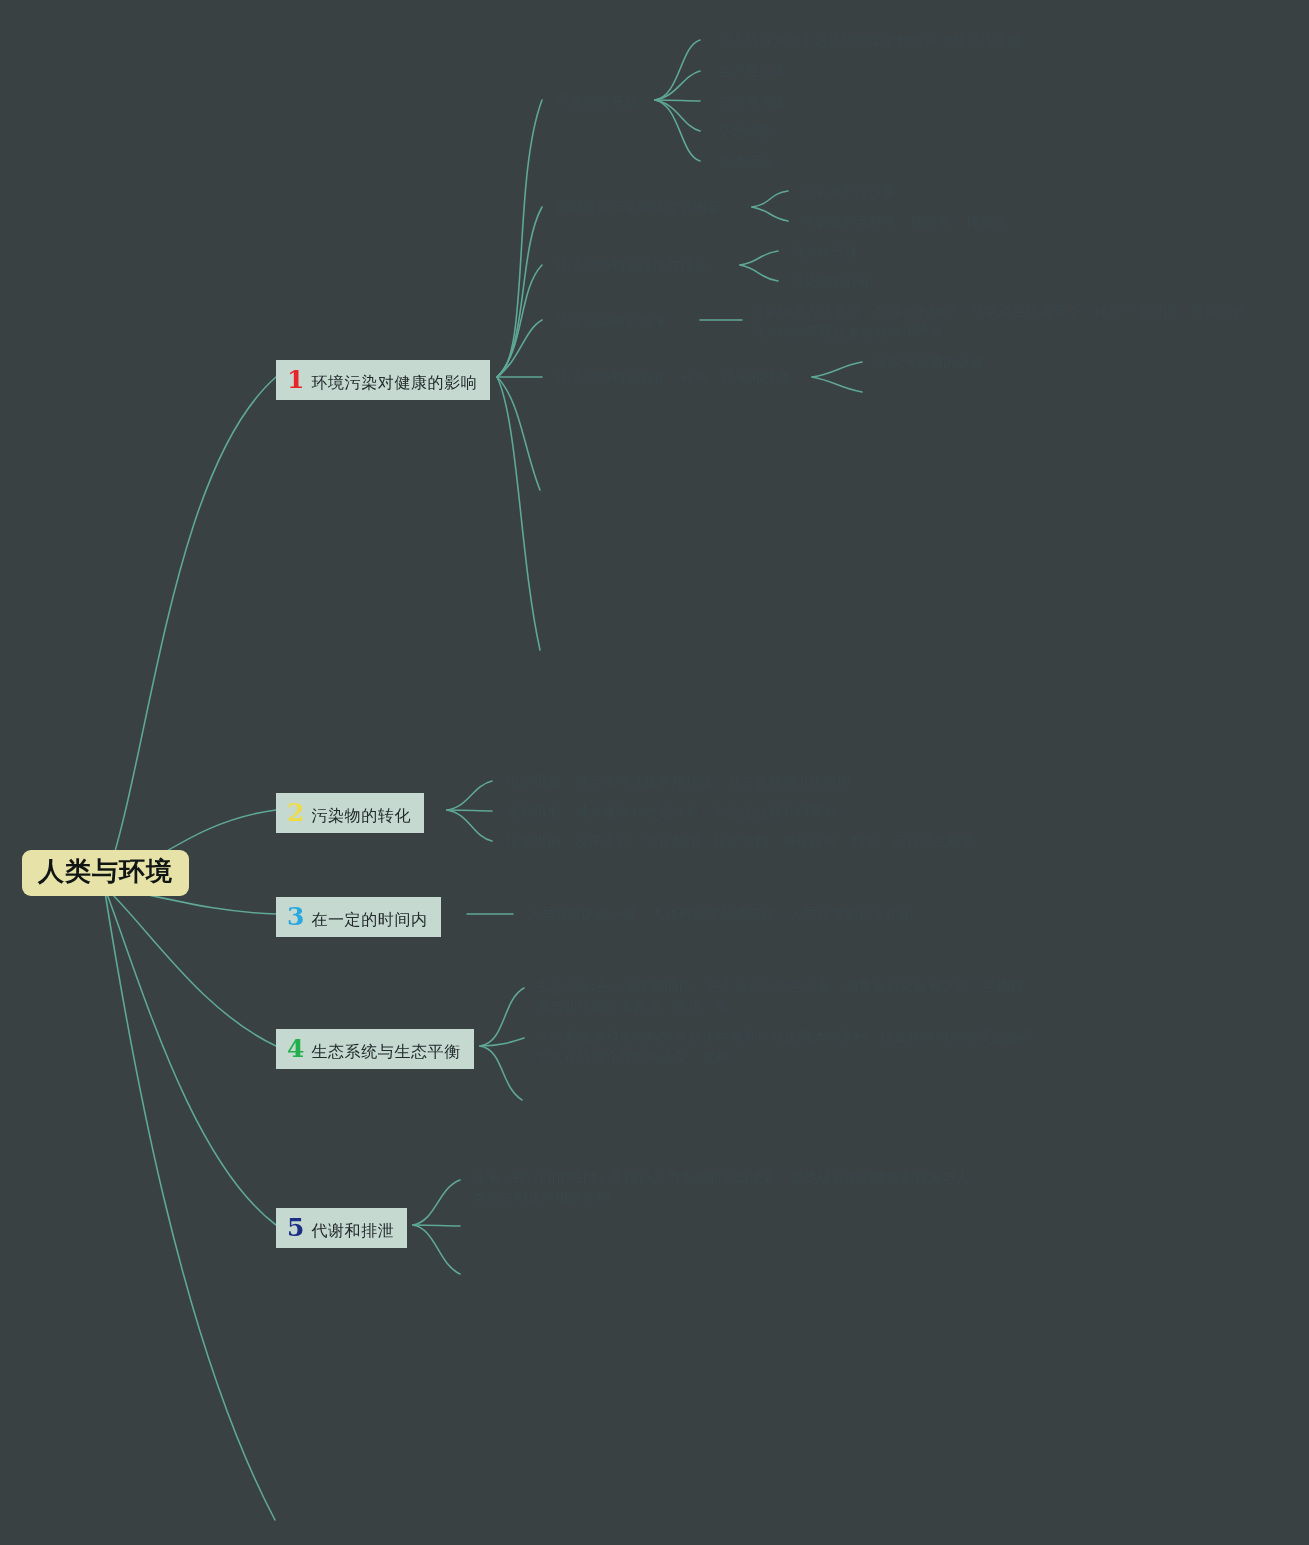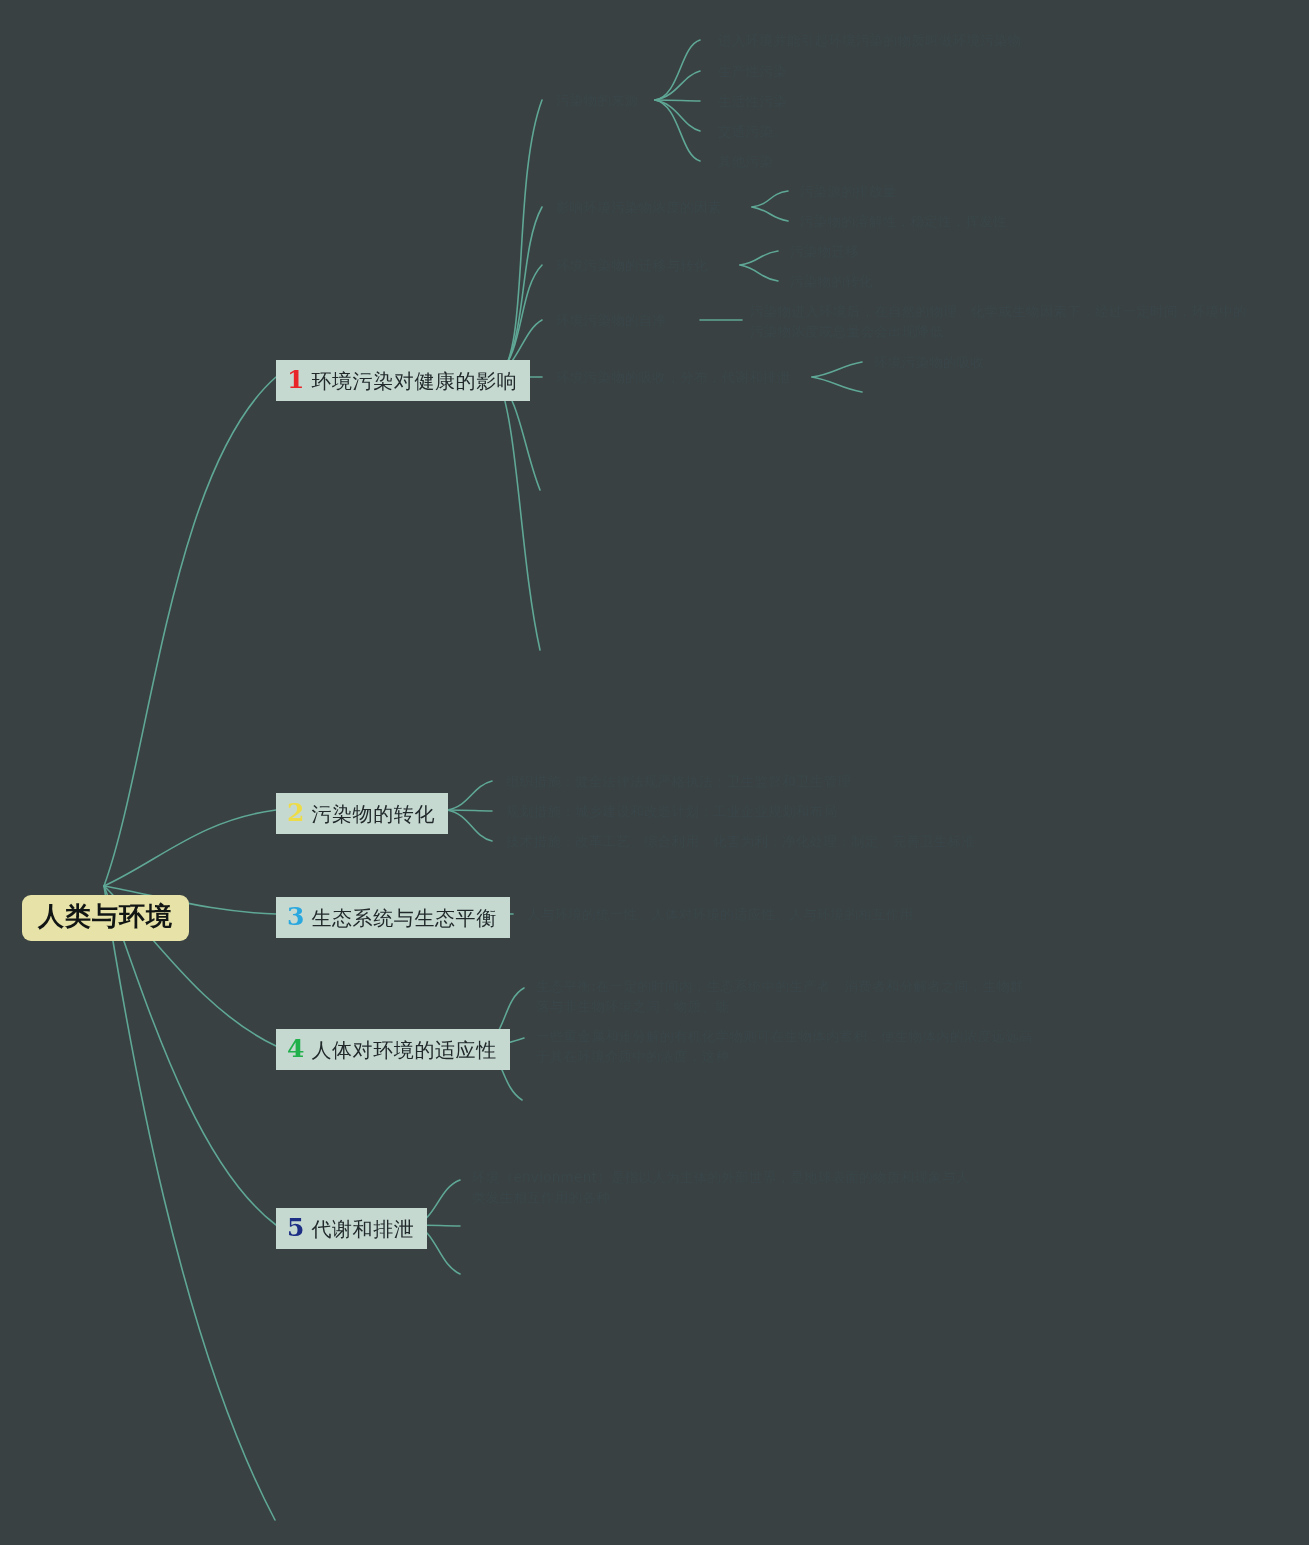--- a/index.html
+++ b/index.html
@@ -34,40 +34,39 @@
   
   .root-node {
     background: #e6e2a8;
     border-radius: 9px;
     padding: 7px 16px 9px 16px;
     color: #111513;
     font-size: 26px;
     font-weight: bold;
     letter-spacing: 1px;
     line-height: 1.15;
-    margin-top: 45px;
   }
 
   
   .main-node {
     background: #c6d9d1;
     padding: 7px 13px 8px 11px;
     display: flex;
     align-items: baseline;
     gap: 7px;
     line-height: 1.2;
   }
   .main-num {
     font-size: 25px;
     font-weight: bold;
     font-family: "DejaVu Serif", "Liberation Serif", serif;
     line-height: 1;
   }
   .main-label {
-    font-size: 20px;
+    font-size: 16px;
     color: #21292b;
     letter-spacing: 0.6px;
   }
 
   
   .leaf {
     position: absolute;
     color: #39464a;
     font-size: 13.5px;
     line-height: 1.45;
@@ -144,26 +143,26 @@
     <span class="main-label">环境污染对健康的影响</span>
   </div>
 
   <div class="node main-node" style="left:276px; top:793px;">
     <span class="main-num" style="color:#eddc4a;">2</span>
     <span class="main-label">污染物的转化</span>
   </div>
 
   <div class="node main-node" style="left:276px; top:897px;">
     <span class="main-num" style="color:#29a8e0;">3</span>
-    <span class="main-label">生态系统与生态平衡</span>
+    <span class="main-label">在一定的时间内</span>
   </div>
 
   <div class="node main-node" style="left:276px; top:1029px;">
     <span class="main-num" style="color:#21b04b;">4</span>
-    <span class="main-label">人体对环境的适应性</span>
+    <span class="main-label">生态系统与生态平衡</span>
   </div>
 
   <div class="node main-node" style="left:276px; top:1208px;">
     <span class="main-num" style="color:#1c2f85;">5</span>
     <span class="main-label">代谢和排泄</span>
   </div>
 
   <div class="leaf" style="left:556px; top:91px;">污染物的来源</div>
   <div class="leaf" style="left:556px; top:198px;">影响环境污染物浓度的因素</div>
   <div class="leaf" style="left:556px; top:256px;">环境污染物的迁移与转化</div>

